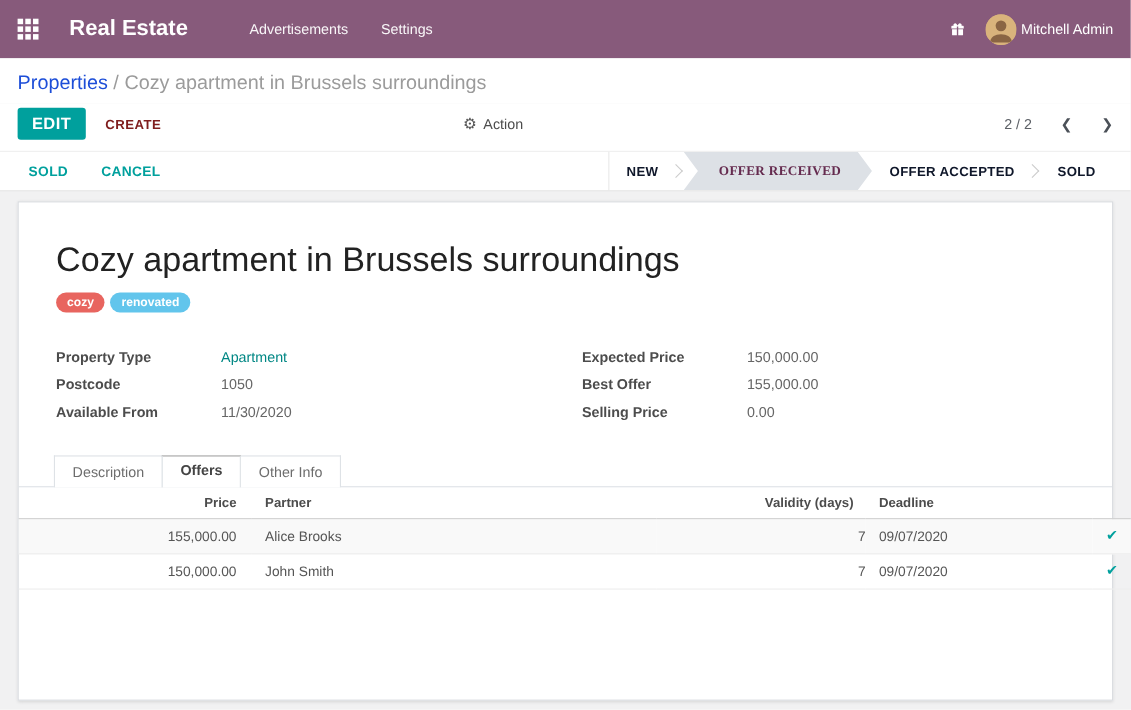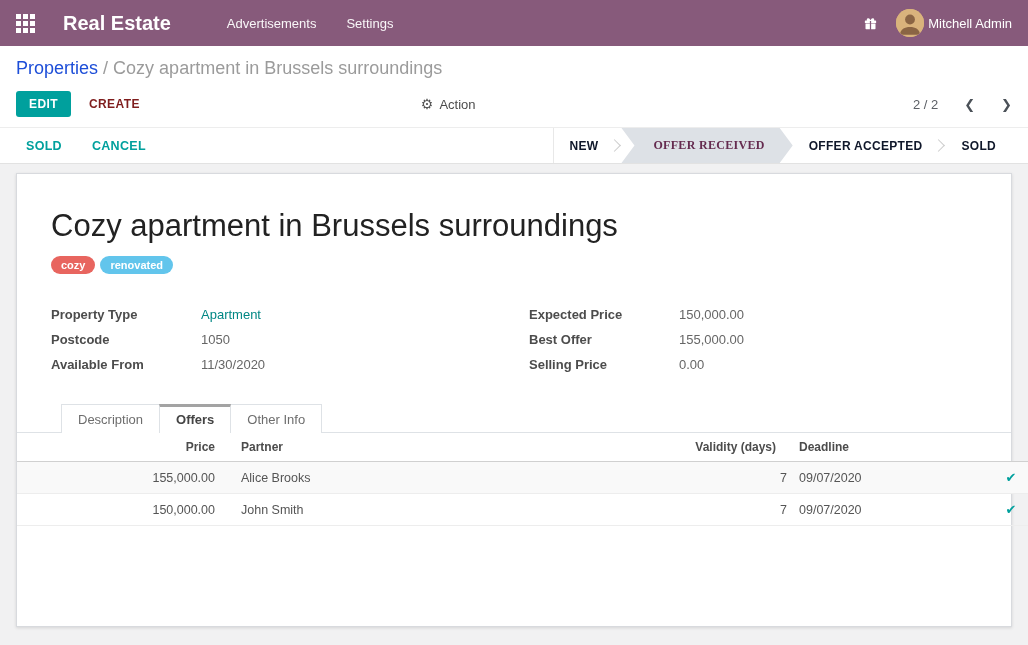--- a/index.html
+++ b/index.html
@@ -1,20 +1,20 @@
 <!DOCTYPE html>
 <html><head>
 <meta charset="utf-8">
 <style>
   * { margin:0; padding:0; box-sizing:border-box; }
   html,body { width:1028px; height:645px; overflow:hidden;
     font-family:"Liberation Sans","DejaVu Sans",sans-serif; background:#f1f1f2; }
 
   
-  .navbar { height:46px; background:#875A7B; display:flex; align-items:center;
+  .navbar { height:53px; background:#875A7B; display:flex; align-items:center;
     color:#fff; padding:0 16px; }
   .apps-icon { display:grid; grid-template-columns:repeat(3,5px); grid-gap:2px;
     margin-right:28px; cursor:pointer; }
   .apps-icon i { width:5px; height:5px; background:#fff; display:block; }
   .brand { font-size:20px; font-weight:bold; margin-right:56px; cursor:pointer; }
   .nav-menu { display:flex; gap:30px; font-size:13px; }
   .nav-menu .nav-item { color:rgba(255,255,255,.95); cursor:pointer; }
   .nav-right { margin-left:auto; display:flex; align-items:center; gap:18px; }
   .gift-icon { display:flex; cursor:pointer; }
   .user-menu { display:flex; align-items:center; gap:4px; cursor:pointer; }
@@ -22,21 +22,21 @@
   .user-name { font-size:13px; }
 
   
   .breadcrumb-bar { background:#fff; padding:12px 16px 8px; font-size:18px; }
   .bc-link { color:#1d4ed8; cursor:pointer; }
   .bc-sep, .bc-current { color:#9b9b9b; }
 
   
   .control-bar { background:#fff; padding:4px 16px 10px; display:flex;
     align-items:center; position:relative; }
-  .btn-edit { background:#00A09D; color:#fff; border:none; font-size:12px;
+  .btn-edit { background:#00A09D; color:#fff; border:none; font-size:15px;
     font-weight:bold; letter-spacing:.4px; padding:6px 13px; border-radius:3px;
     cursor:pointer; font-family:inherit; }
   .btn-create { background:none; border:none; color:#7f1d1d; font-size:12px;
     font-weight:bold; letter-spacing:.4px; margin-left:18px; cursor:pointer;
     font-family:inherit; }
   .action-center { position:absolute; left:43.6%; transform:translateX(-50%);
     display:flex; align-items:center; gap:6px; font-size:13px; color:#4c4c4c;
     cursor:pointer; }
   .gear { font-size:14px; color:#555; }
   .pager { margin-left:auto; display:flex; align-items:center; gap:26px; }
@@ -73,25 +73,25 @@
 
   .field-grid { display:grid; grid-template-columns:1fr 1fr; column-gap:30px;
     margin-top:28px; }
   .field-row { display:flex; line-height:25px; }
   .field-label { width:150px; font-size:13px; font-weight:bold; color:#4c4c4c; }
   .field-value { font-size:13px; color:#666; }
   .field-value.link { color:#008784; cursor:pointer; }
 
   
   .tab-bar { display:flex; margin-top:27px; border-bottom:1px solid #dee2e6;
-    padding-left:44px; }
+    padding-left:32px; }
   .tab { padding:7px 16px 6px; font-size:13px; color:#6d6d6d; background:#fff;
     border:1px solid #dee2e6; border-bottom:none; margin-bottom:-1px;
     cursor:pointer; margin-right:-1px; }
-  .tab.active { border-top:3px solid #a3a3a3; color:#444; font-weight:bold;
+  .tab.active { border-top:1px solid #a3a3a3; color:#444; font-weight:bold;
     padding-top:5px; position:relative; z-index:1; }
 
   
   table.offers { width:100%; border-collapse:collapse; table-layout:fixed; }
   .offers th { font-size:12px; font-weight:bold; color:#4c4c4c; padding:7px 11px;
     border-bottom:1px solid #d0d0d0; cursor:pointer; }
   .offers td { font-size:12.5px; color:#555; padding:8px 0; }
   .offers tr.data-row { border-bottom:1px solid #ededed; cursor:pointer; }
   .offers tr.row-odd { background:#f9f9f9; }
   .col-price { width:212px; text-align:right; padding-right:14px !important; }

